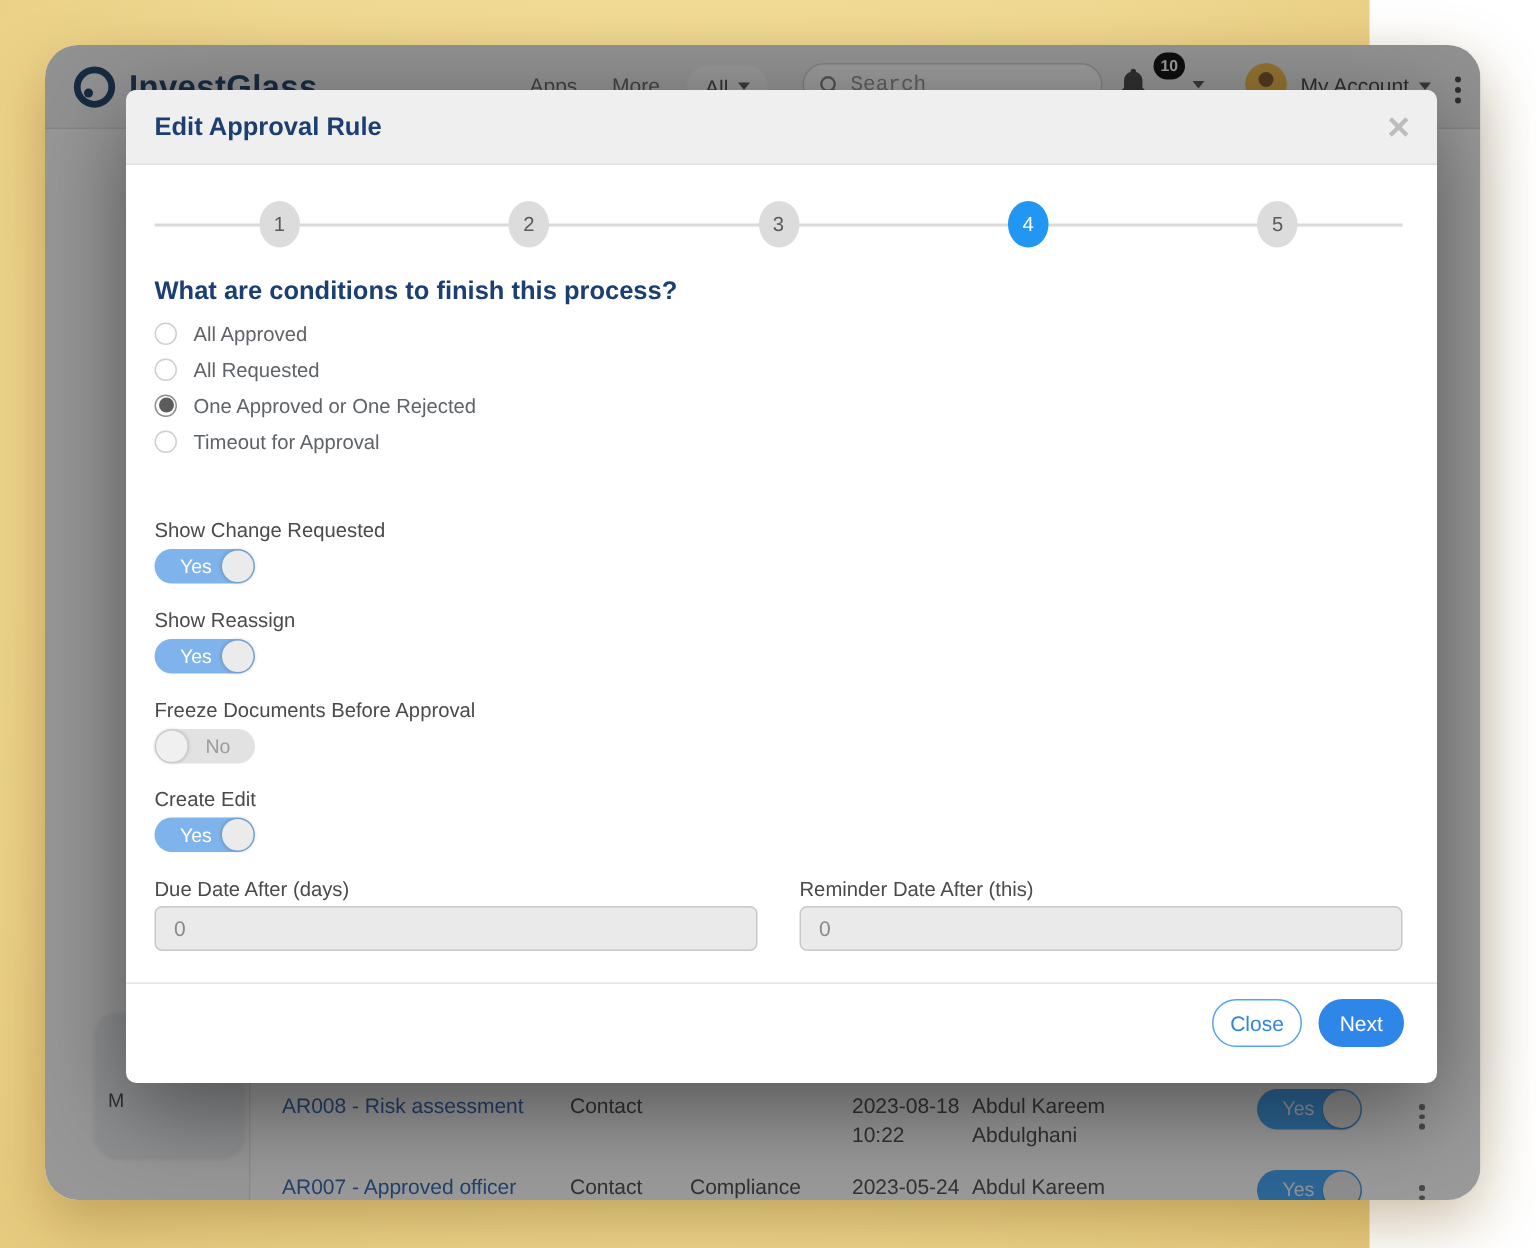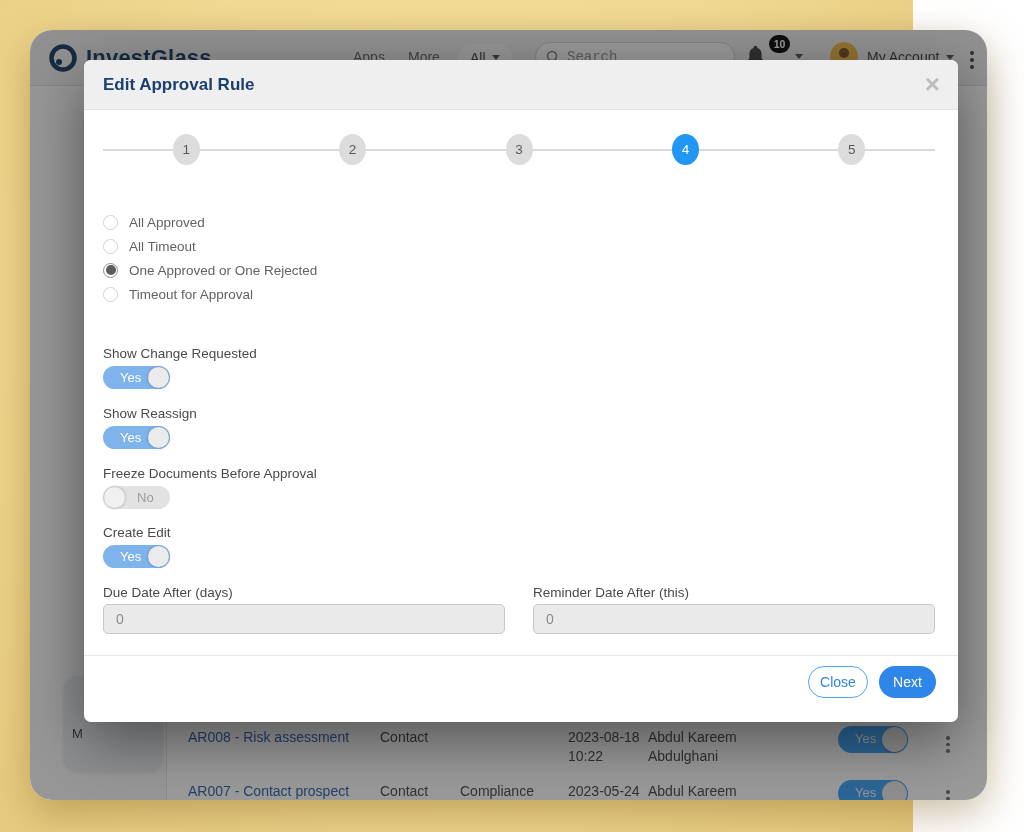--- a/index.html
+++ b/index.html
@@ -195,21 +195,21 @@
           <span class="t">Yes</span>
           <span class="k"></span>
         </div>
         <div class="vdots row-dots">
             <i></i>
             <i></i>
             <i></i>
           </div>
       </div>
       <div class="trow">
-        <div class="cell c-name">AR007 - Contact prospect</div>
+        <div class="cell c-name">AR007 - Approved officer</div>
         <div class="cell c-type">Contact</div>
         <div class="cell c-appr">Compliance officer -</div>
         <div class="cell c-date">2023-05-24</div>
         <div class="cell c-owner">Abdul Kareem</div>
         <div class="row-toggle">
           <span class="t">Yes</span>
           <span class="k"></span>
         </div>
         <div class="vdots row-dots">
             <i></i>
@@ -229,29 +229,30 @@
 
     <div class="stepper">
       <div class="step-line"></div>
       <div class="step s1">1</div>
       <div class="step s2">2</div>
       <div class="step s3">3</div>
       <div class="step s4 active">4</div>
       <div class="step s5">5</div>
     </div>
 
+    <div class="question">What are conditions to finish this process?</div>
 
     <div class="radios">
       <div class="radio-row">
         <span class="radio"></span>
         <span>All Approved</span>
       </div>
       <div class="radio-row">
         <span class="radio"></span>
-        <span>All Timeout</span>
+        <span>All Requested</span>
       </div>
       <div class="radio-row">
         <span class="radio sel"></span>
         <span>One Approved or One Rejected</span>
       </div>
       <div class="radio-row">
         <span class="radio"></span>
         <span>Timeout for Approval</span>
       </div>
     </div>

